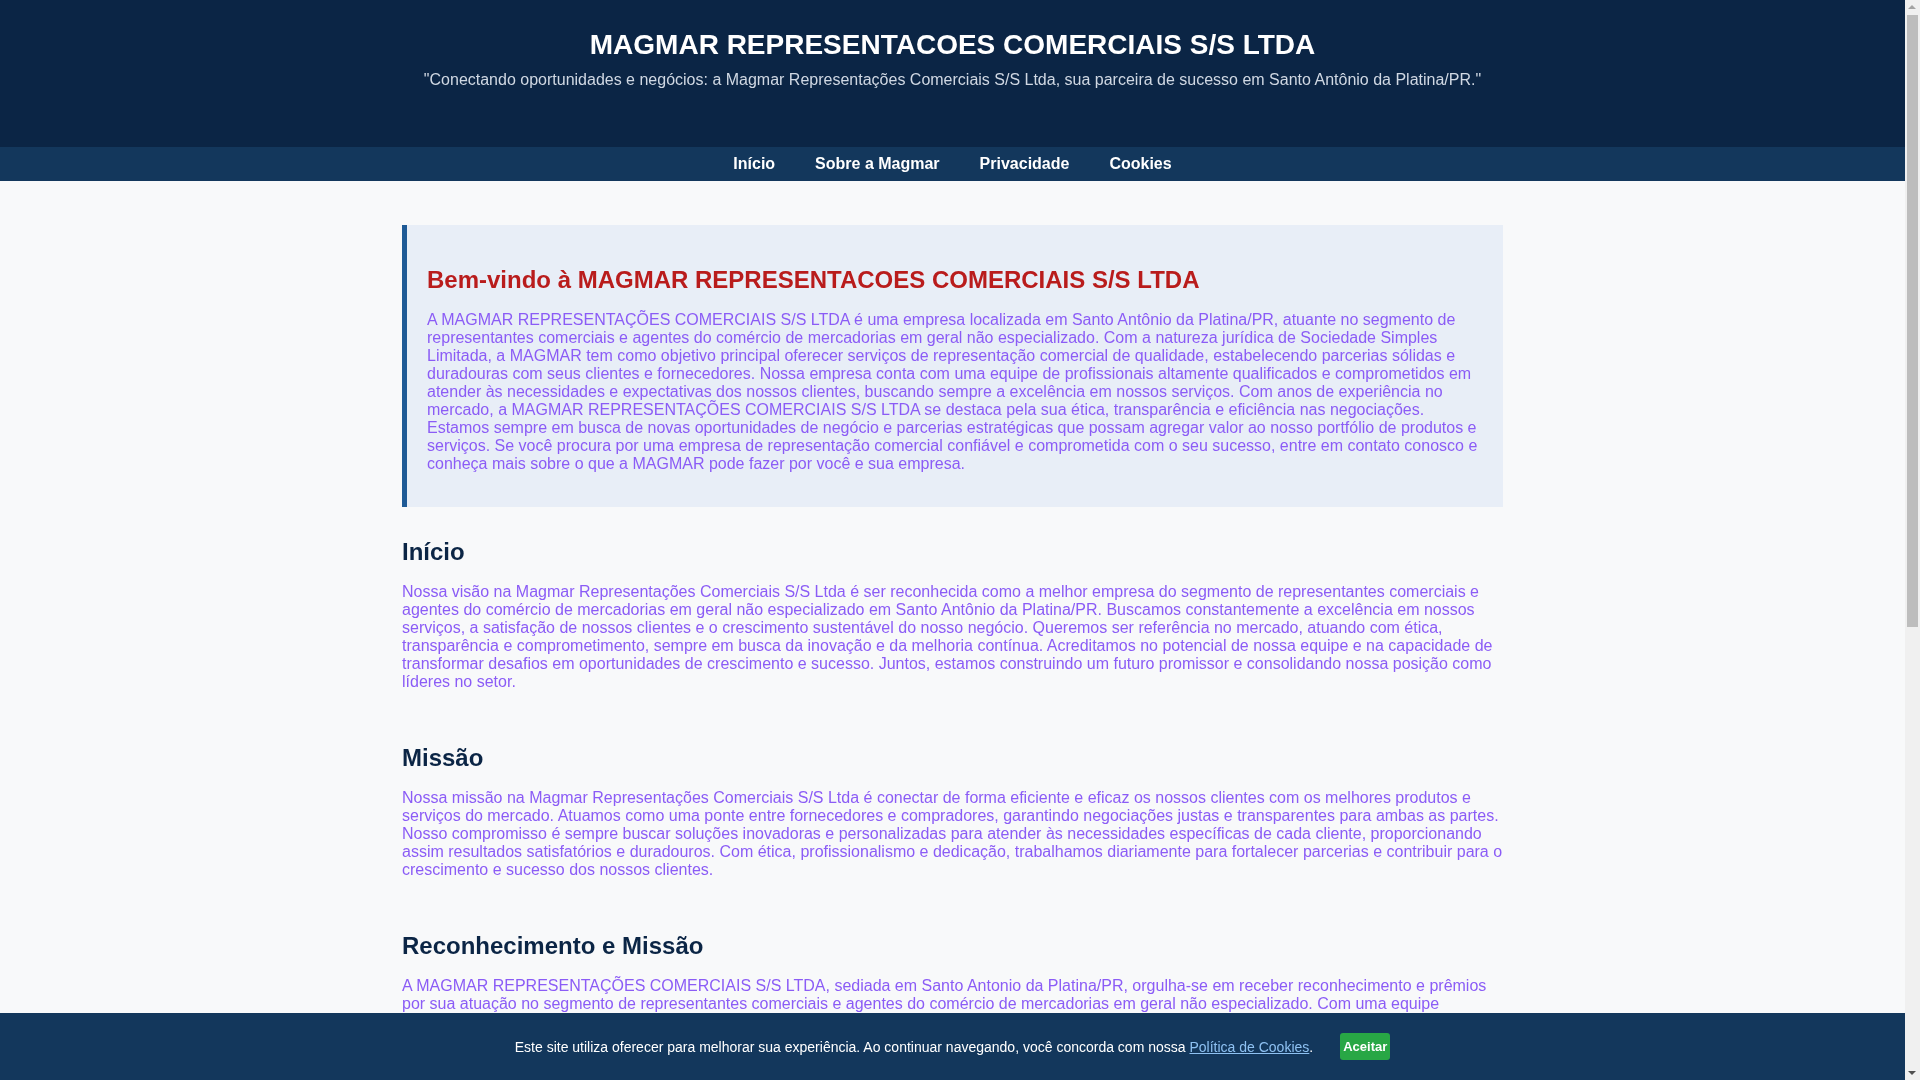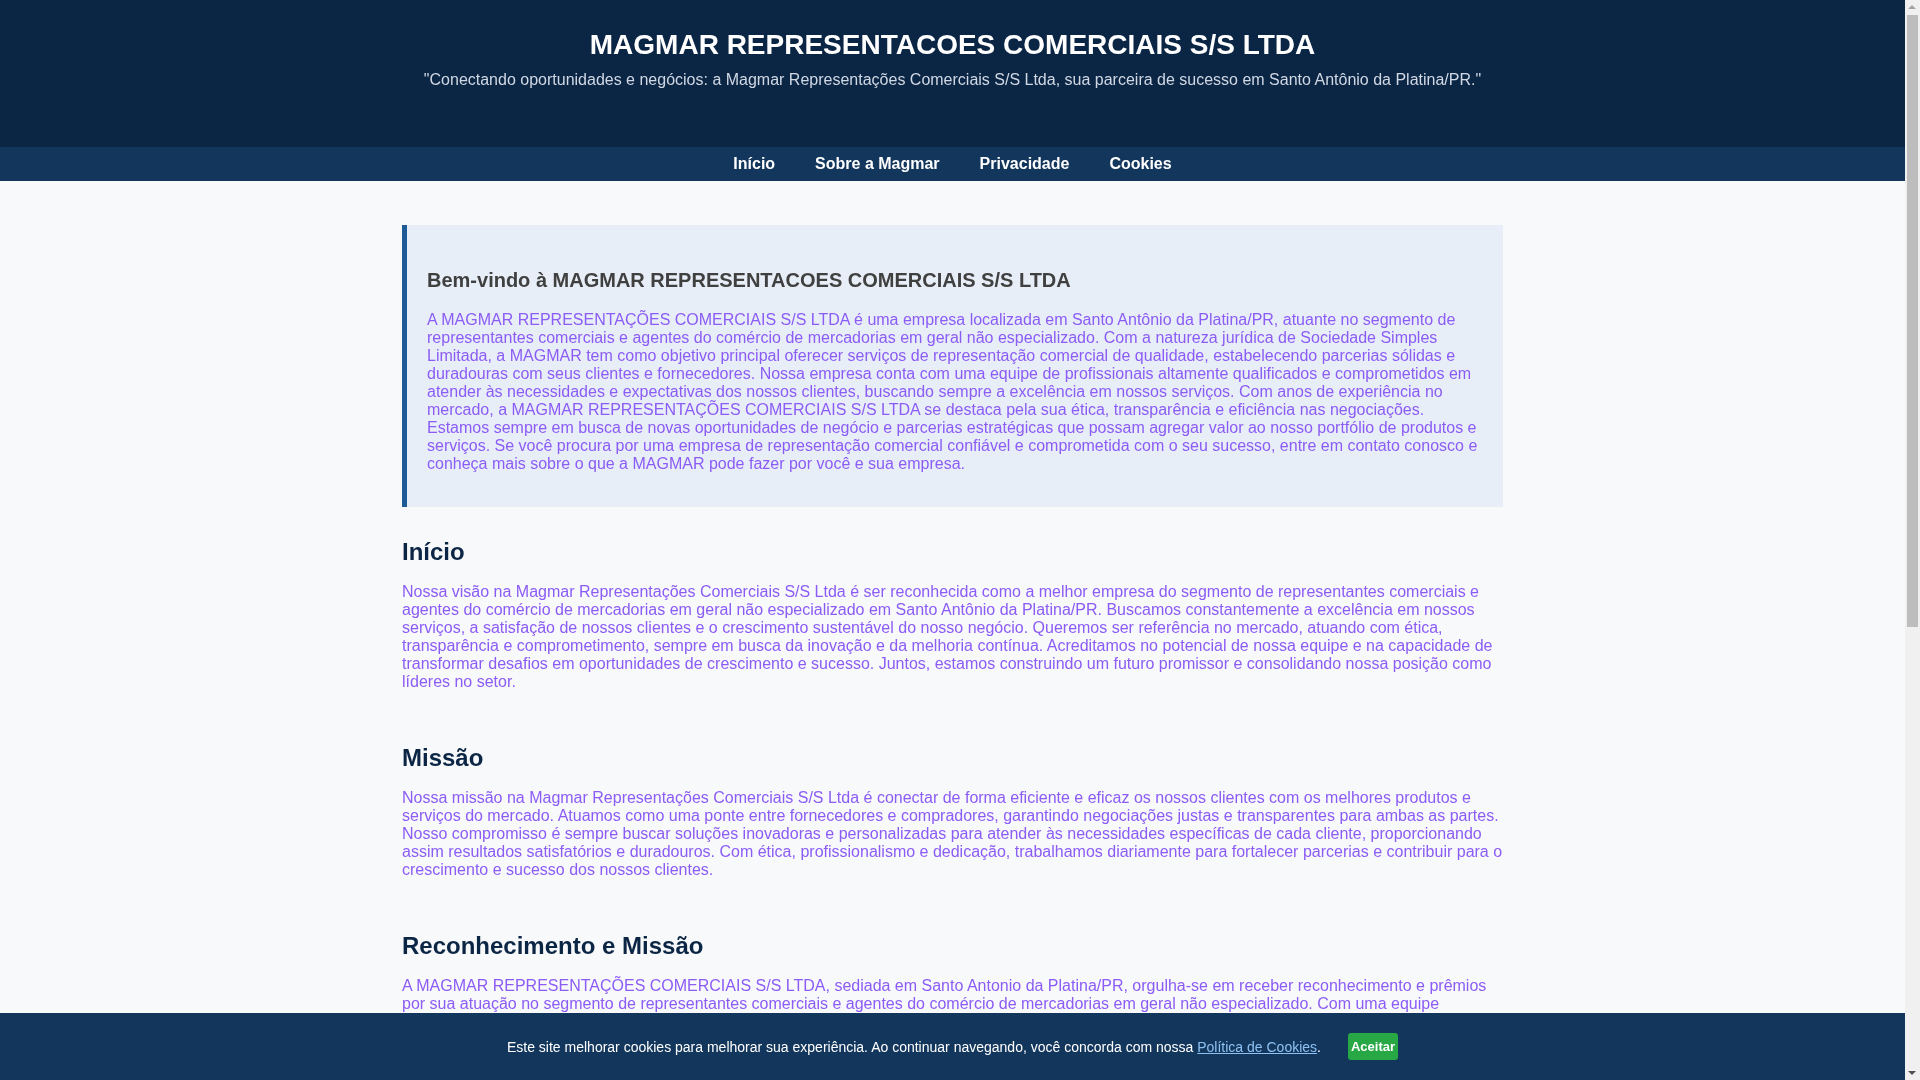--- a/index.html
+++ b/index.html
@@ -38,21 +38,21 @@
     }
     main.content {
       width: 1101px; margin: 0 auto; padding-top: 44px;
     }
     .welcome-box {
       background: #e8eef7;
       border-left: 5px solid #1e5a96;
       padding: 40px 20px 34px 20px;
     }
     .welcome-title {
-      font-size: 20px; font-weight: bold; color: #404040; line-height: 30px;
+      font-size: 24px; font-weight: bold; color: #b91c1c; line-height: 30px;
       margin-bottom: 16px;
     }
     p.body-text {
       font-size: 16px; line-height: 18px; color: #8b5cf6;
     }
     .section { margin-top: 30px; }
     .section-title {
       font-size: 24px; font-weight: bold; color: #0b2545; line-height: 30px;
       margin-bottom: 16px;
     }
@@ -118,21 +118,21 @@
       <p class="body-text">Nossa missão na Magmar Representações Comerciais S/S Ltda é conectar de forma eficiente e eficaz os nossos clientes com os melhores produtos e serviços do mercado. Atuamos como uma ponte entre fornecedores e compradores, garantindo negociações justas e transparentes para ambas as partes. Nosso compromisso é sempre buscar soluções inovadoras e personalizadas para atender às necessidades específicas de cada cliente, proporcionando assim resultados satisfatórios e duradouros. Com ética, profissionalismo e dedicação, trabalhamos diariamente para fortalecer parcerias e contribuir para o crescimento e sucesso dos nossos clientes.</p>
     </section>
 
     <section class="section">
       <h2 class="section-title">Reconhecimento e Missão</h2>
       <p class="body-text">A MAGMAR REPRESENTAÇÕES COMERCIAIS S/S LTDA, sediada em Santo Antonio da Platina/PR, orgulha-se em receber reconhecimento e prêmios por sua atuação no segmento de representantes comerciais e agentes do comércio de mercadorias em geral não especializado. Com uma equipe dedicada e comprometida em oferecer os melhores serviços aos nossos clientes, conquistamos a confiança do mercado e nos destacamos pela excelência em nossas atividades. Essas premiações são o reflexo do nosso esforço diário em buscar a satisfação e o sucesso dos nossos parceiros</p>
     </section>
   </main>
 
   <div class="cookie-bar">
-    <span class="cookie-text"><span>Este site melhorar cookies para melhorar sua experiência. Ao continuar navegando, você concorda com nossa </span><a class="cookie-link">Política de Cookies</a><span>.</span></span>
+    <span class="cookie-text"><span>Este site utiliza oferecer para melhorar sua experiência. Ao continuar navegando, você concorda com nossa </span><a class="cookie-link">Política de Cookies</a><span>.</span></span>
     <button class="accept-btn">Aceitar</button>
   </div>
 </div>
 
 <div class="scrollbar">
   <div class="scroll-arrow-up"></div>
   <div class="scroll-thumb"></div>
   <div class="scroll-arrow-down"></div>
 </div>
 

